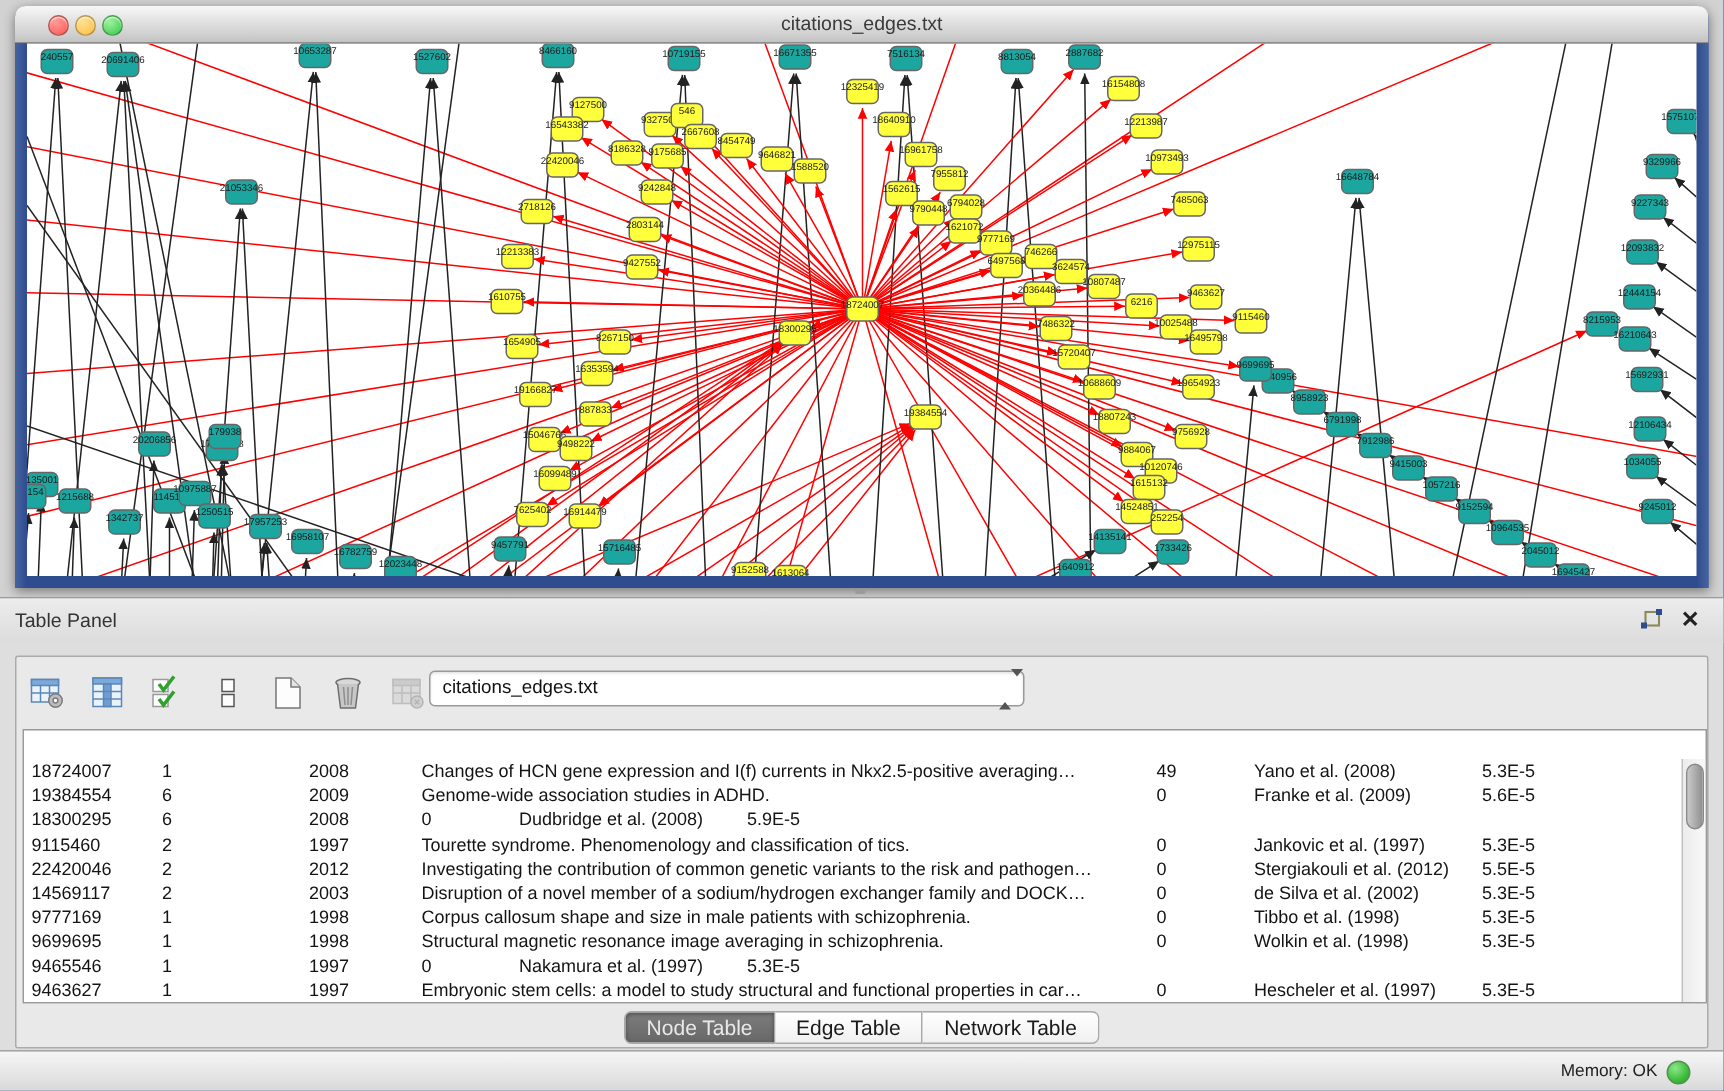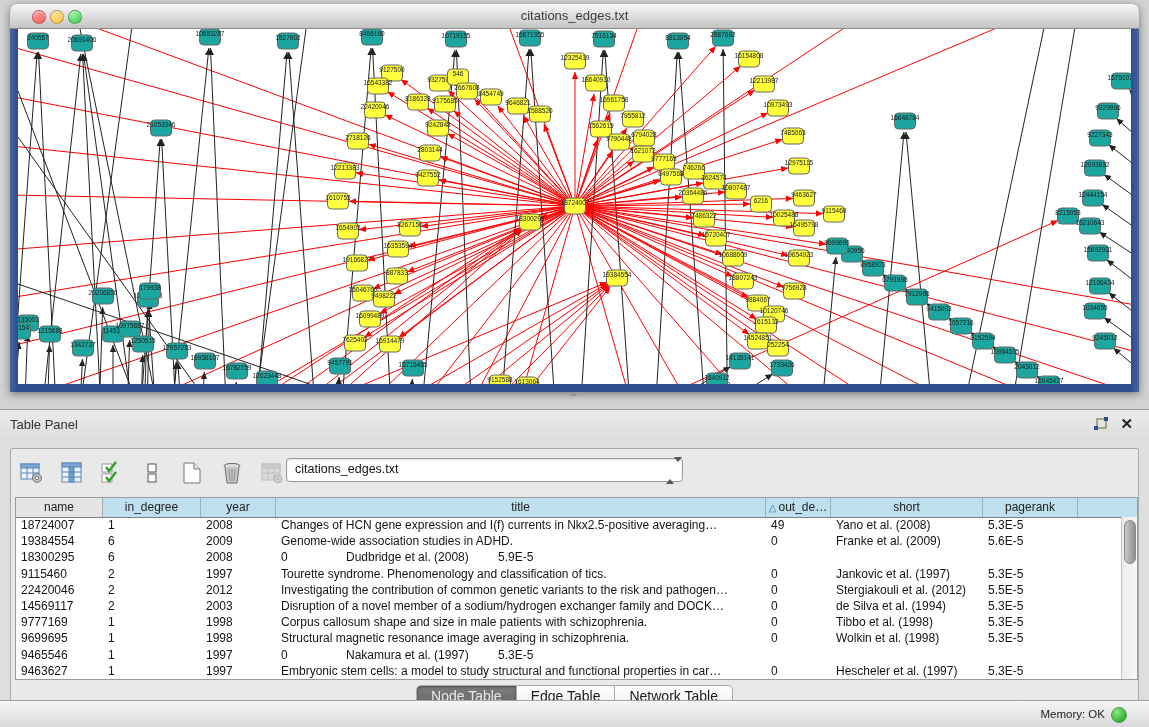--- a/index.html
+++ b/index.html
@@ -13,21 +13,21 @@
   .tl{position:absolute;top:6px;width:12px;height:12px;border-radius:50%;border:1px solid rgba(0,0,0,.25);
       box-shadow:inset 0 1px 1px rgba(255,255,255,.7);}
   #win-title{position:absolute;left:0;right:0;top:4px;text-align:center;font-size:13px;color:#3a3a3a;}
   #frame{position:absolute;left:0;top:25px;right:0;bottom:0;
     background:linear-gradient(90deg,#46659f,#2e4c8e 8px,#2e4c8e calc(100% - 8px),#46659f);}
   #canvas-wrap{position:absolute;left:8px;top:25px;width:1113px;height:355px;background:#fff;overflow:hidden;}
   #net{display:block;}
   
   #split-dot{position:absolute;left:570px;top:393px;width:7px;height:3px;border-radius:2px;background:#9a9a9a;}
   
-  #table-panel{position:absolute;left:0;top:409px;width:1149px;height:302px;background:#dedede;border-top:1px solid #9a9a9a;}
+  #table-panel{position:absolute;left:0;top:398px;width:1149px;height:302px;background:#dedede;border-top:1px solid #9a9a9a;}
   #panel-header{position:absolute;left:0;top:0;right:0;height:30px;background:linear-gradient(#ececec,#dcdcdc);}
   #panel-title{position:absolute;left:10px;top:7px;font-size:13px;color:#333;}
   #float-icon{position:absolute;right:40px;top:7px;width:16px;height:16px;cursor:pointer;}
   #close-icon{position:absolute;right:16px;top:5px;font-size:15px;font-weight:bold;color:#222;cursor:pointer;}
   #panel-body{position:absolute;left:10px;top:38px;width:1127px;height:260px;background:#e9e9e9;
      border:1px solid #ababab;border-radius:2px;}
   
   #tp-toolbar{position:absolute;left:8px;top:5px;height:38px;display:flex;align-items:center;gap:14px;}
   .tbtn{width:26px;height:26px;display:flex;align-items:center;justify-content:center;cursor:pointer;}
   #fx-label{font-family:"Liberation Serif",serif;font-style:italic;font-size:15px;color:#222;}
@@ -601,30 +601,20 @@
       </span>
     </div>
     <div id="table-combo">
       <span id="combo-value">citations_edges.txt</span>
       <span id="combo-arrows">
         <span class="up"></span><span class="dn"></span>
       </span>
     </div>
 
     <div id="dt">
-      <div id="thead">
-          <div class="th gray" style="width: 87px;">name</div>
-          <div class="th" style="width: 98px;">in_degree</div>
-          <div class="th" style="width: 75px;">year</div>
-          <div class="th" style="width: 490px;">title</div>
-          <div class="th" style="width: 65px;"><span class="sortg">△</span>out_de…</div>
-          <div class="th" style="width: 152px;">short</div>
-          <div class="th" style="width: 95px;">pagerank</div>
-          <div class="th fill"></div>
-        </div>
       <div id="tbody">
           <div class="tr">
             <div class="td" style="width: 87px;">18724007</div>
             <div class="td" style="width: 98px;">1</div>
             <div class="td" style="width: 75px;">2008</div>
             <div class="td" style="width: 490px;">Changes of HCN gene expression and I(f) currents in Nkx2.5-positive averaging…</div>
             <div class="td" style="width: 65px;">49</div>
             <div class="td" style="width: 152px;">Yano et al. (2008)</div>
             <div class="td" style="width: 95px;">5.3E-5</div>
           </div>
@@ -662,21 +652,21 @@
             <div class="td" style="width: 65px;">0</div>
             <div class="td" style="width: 152px;">Stergiakouli et al. (2012)</div>
             <div class="td" style="width: 95px;">5.5E-5</div>
           </div>
           <div class="tr">
             <div class="td" style="width: 87px;">14569117</div>
             <div class="td" style="width: 98px;">2</div>
             <div class="td" style="width: 75px;">2003</div>
             <div class="td" style="width: 490px;">Disruption of a novel member of a sodium/hydrogen exchanger family and DOCK…</div>
             <div class="td" style="width: 65px;">0</div>
-            <div class="td" style="width: 152px;">de Silva et al. (1994)</div>
+            <div class="td" style="width: 152px;">de Silva et al. (2002)</div>
             <div class="td" style="width: 95px;">5.3E-5</div>
           </div>
           <div class="tr">
             <div class="td" style="width: 87px;">9777169</div>
             <div class="td" style="width: 98px;">1</div>
             <div class="td" style="width: 75px;">1998</div>
             <div class="td" style="width: 490px;">Corpus callosum shape and size in male patients with schizophrenia.</div>
             <div class="td" style="width: 65px;">0</div>
             <div class="td" style="width: 152px;">Tibbo et al. (1998)</div>
             <div class="td" style="width: 95px;">5.3E-5</div>

